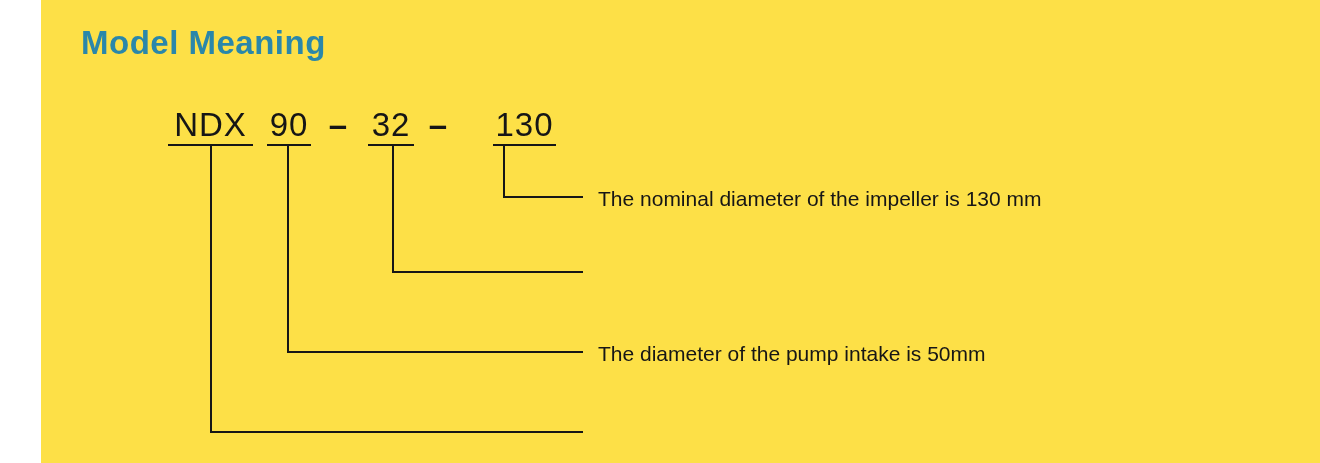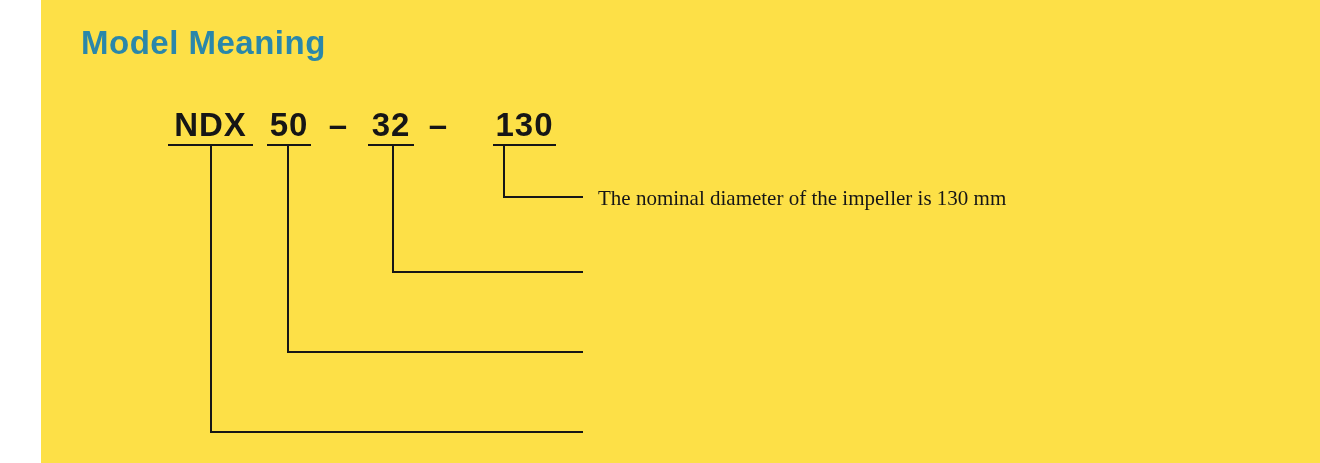--- a/index.html
+++ b/index.html
@@ -28,21 +28,21 @@
     white-space: nowrap;
   }
   
   .seg {
     position: absolute;
     top: 106px;
     height: 38px;
     line-height: 38px;
     text-align: center;
     font-size: 33px;
-    font-weight: bold;
+    font-weight: normal;
     letter-spacing: 1px;
     color: var(--ink);
     border-bottom: 2px solid var(--ink);
     white-space: nowrap;
   }
   .seg-ndx      { left: 127px; width: 85px; }
   .seg-intake   { left: 226px; width: 44px; }
   .seg-discharge{ left: 327px; width: 46px; text-align: center; }
   .seg-impeller { left: 452px; width: 63px; }
   
@@ -71,41 +71,41 @@
   .leader-discharge { left: 351px; width: 189px; height: 127px; }
   .leader-impeller  { left: 462px; width:  78px; height:  52px; }
   
   .desc {
     position: absolute;
     left: 557px;
     font-size: 21px;
     line-height: 25px;
     color: var(--ink);
     white-space: nowrap;
-    font-family: Liberation Serif, serif;
   }
   .desc-impeller  { top: 186px; }
   .desc-discharge { top: 261px; }
   .desc-intake    { top: 341px; }
   .desc-model     { top: 420px; }
 </style>
 </head>
 <body>
 
 <div class="stage" style="--accent: #2a87aa; --ink: #161616; background: #fde047; margin-left: 41px;">
 
   <div class="title">Model Meaning</div>
 
   <div class="seg seg-ndx">NDX</div>
-  <div class="seg seg-intake">50</div>
+  <div class="seg seg-intake">90</div>
   <div class="sep sep-1">–</div>
   <div class="seg seg-discharge">32</div>
   <div class="sep sep-2">–</div>
   <div class="seg seg-impeller">130</div>
 
   <div class="leader leader-model"></div>
   <div class="leader leader-intake"></div>
   <div class="leader leader-discharge"></div>
   <div class="leader leader-impeller"></div>
 
   <div class="desc desc-impeller">The nominal diameter of the impeller is 130 mm</div>
+  <div class="desc desc-intake">The diameter of the pump intake is 50mm</div>
 
 </div>
 
 </body></html>

